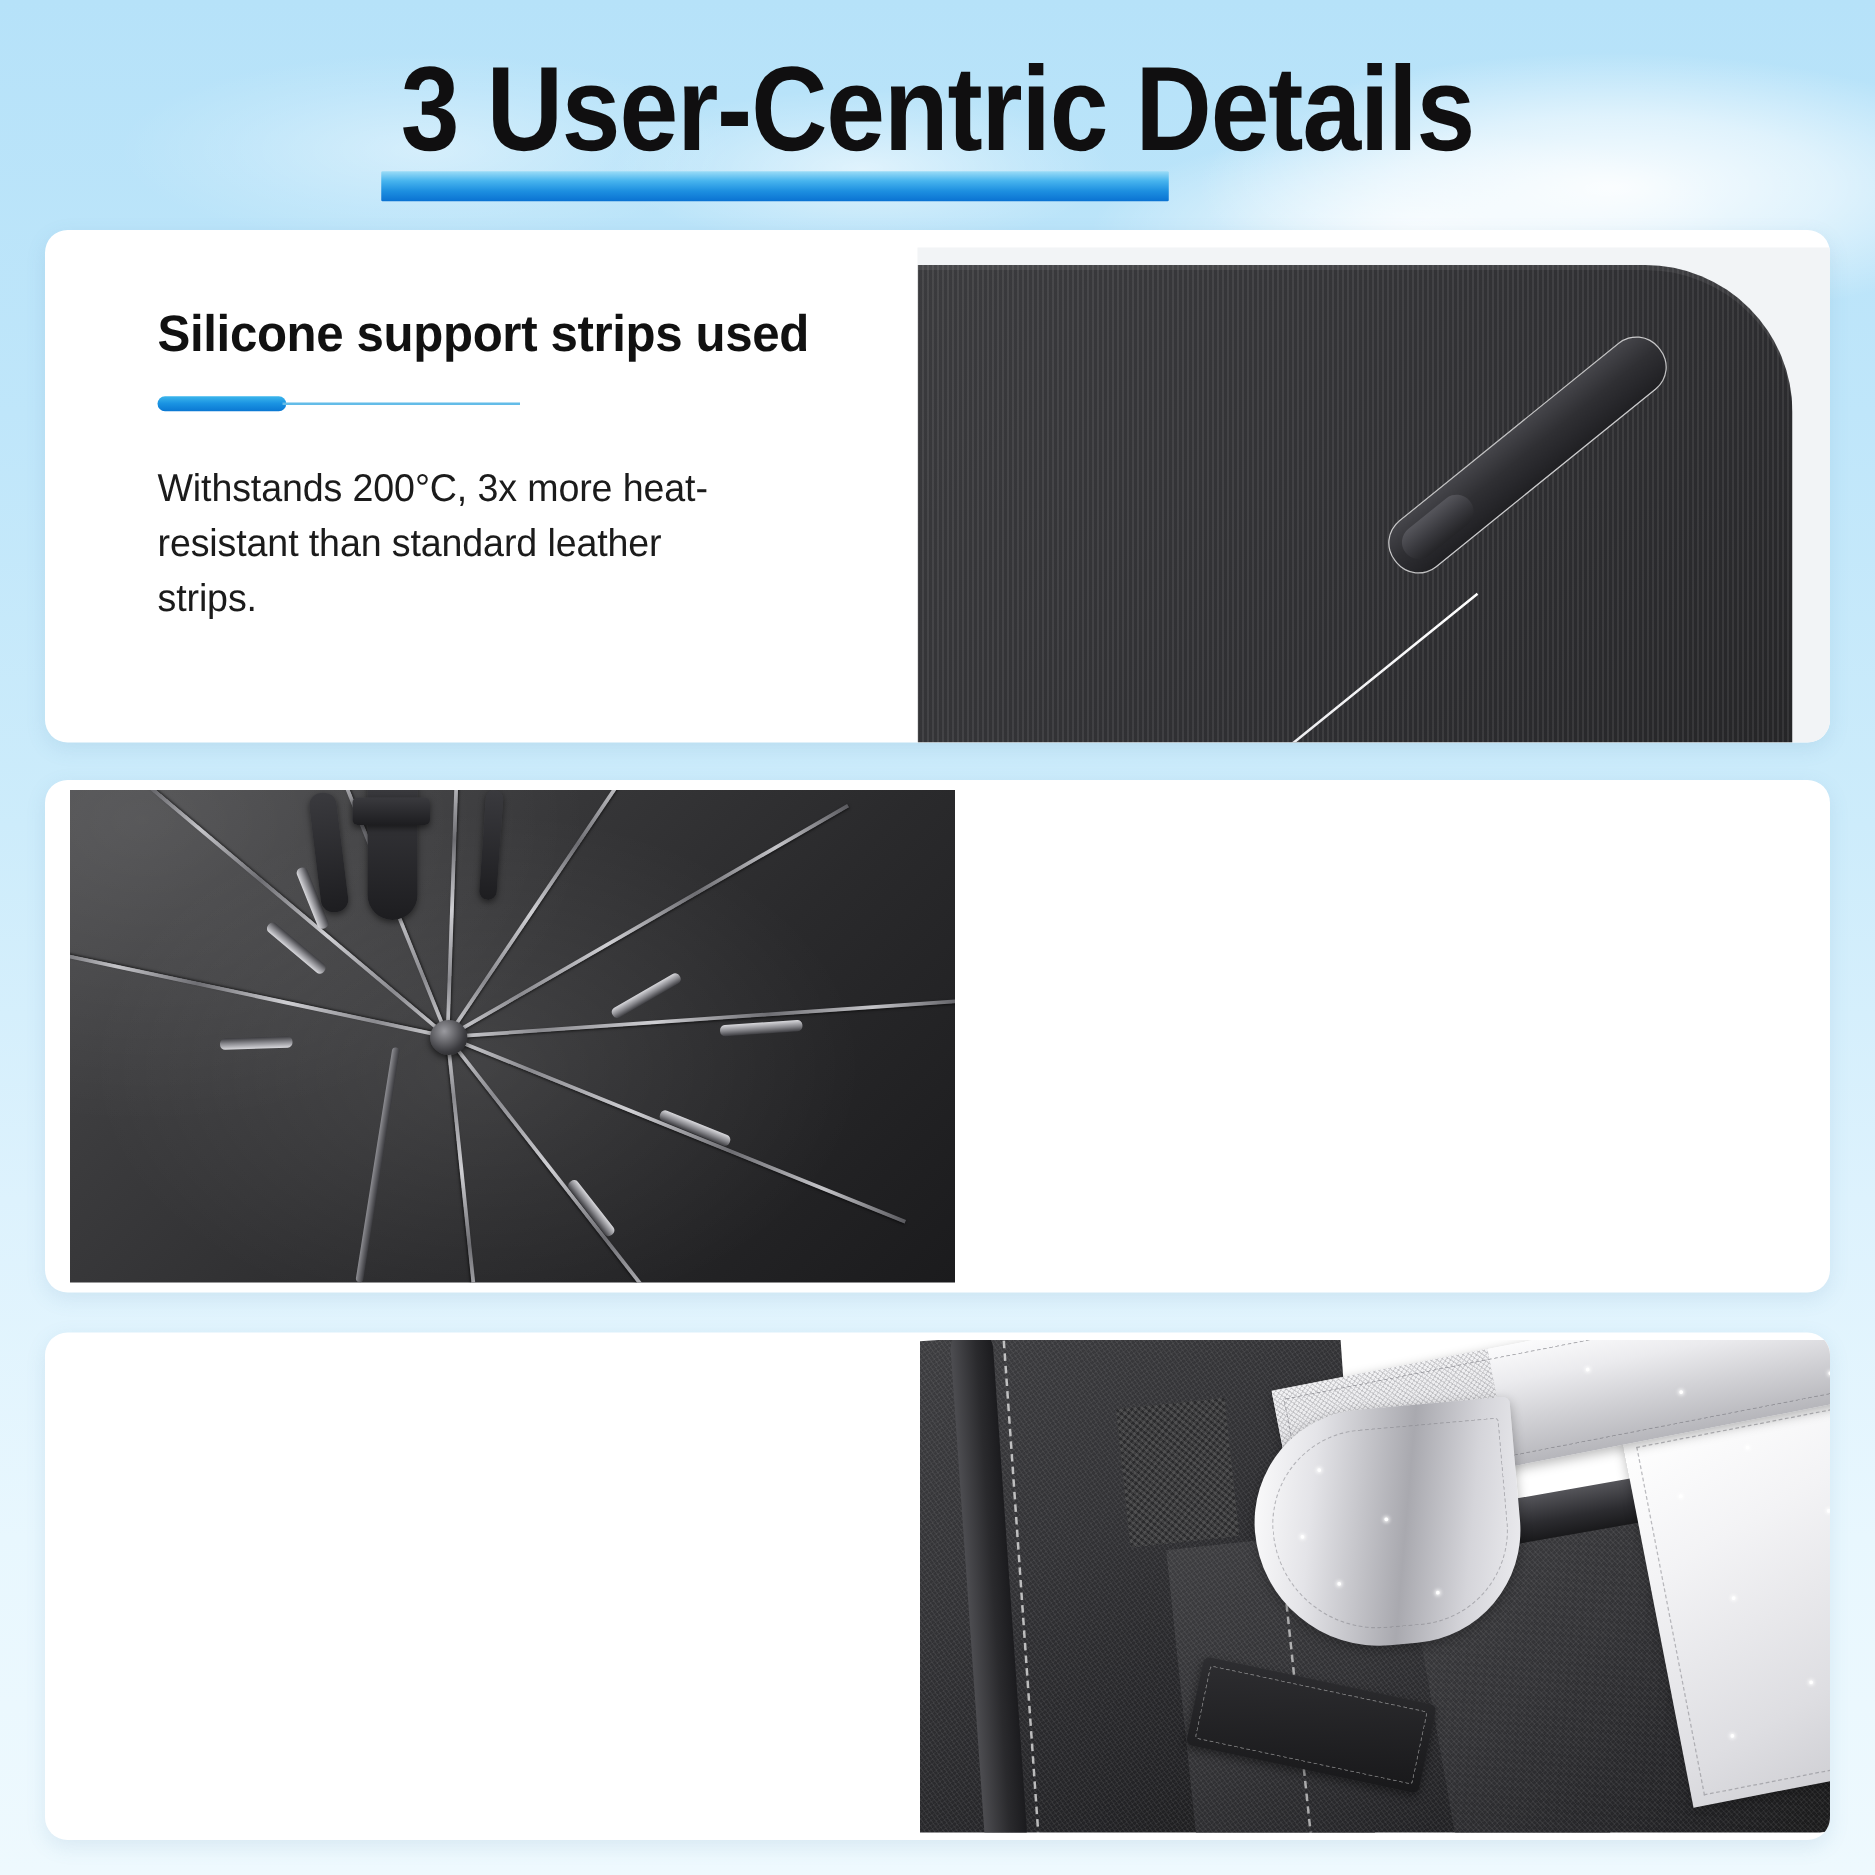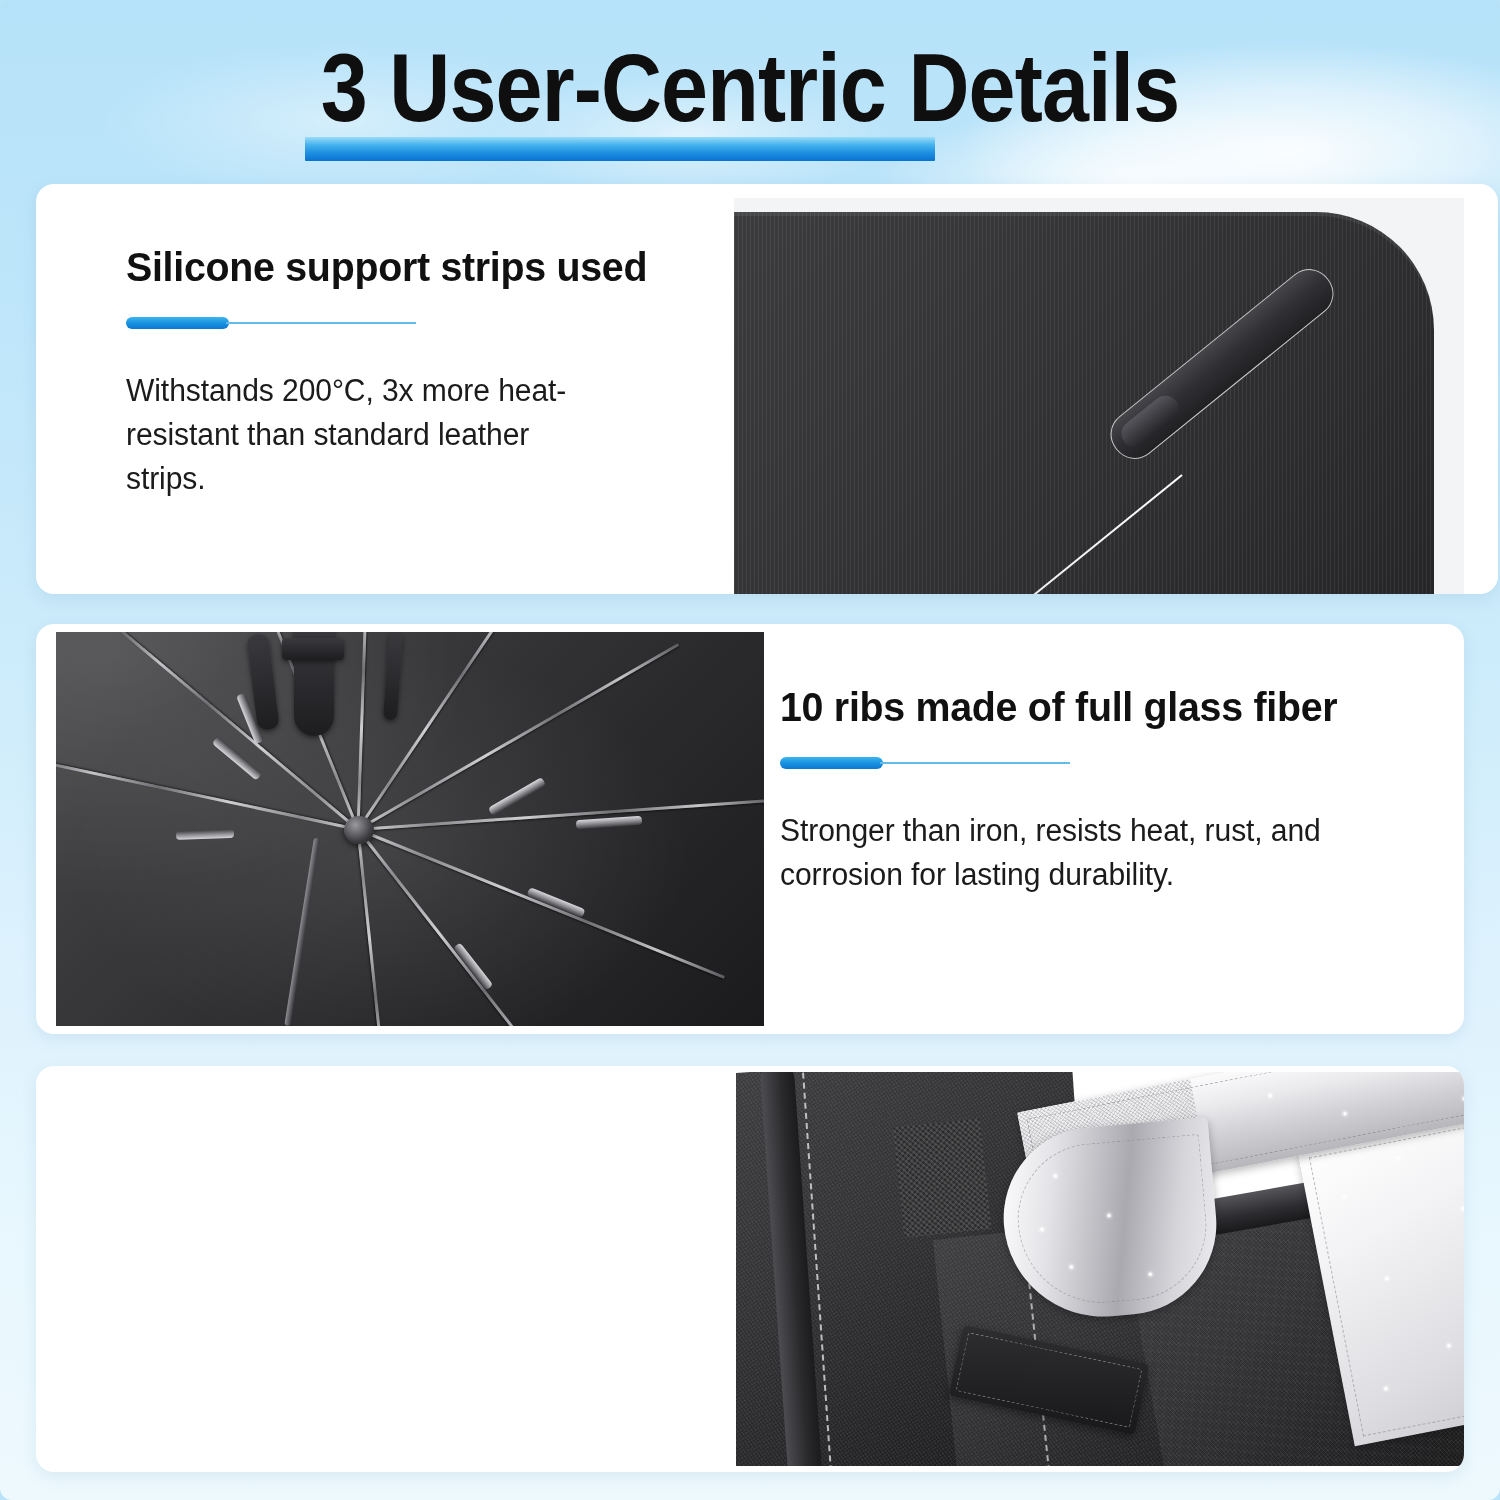--- a/index.html
+++ b/index.html
@@ -10,21 +10,20 @@
   }
   #page{
     position:relative;width:1500px;height:1500px;
     background:
       radial-gradient(ellipse 460px 150px at 1290px 150px, rgba(255,255,255,.92) 0%, rgba(255,255,255,.55) 38%, rgba(255,255,255,0) 72%),
       radial-gradient(ellipse 330px 105px at 1130px 185px, rgba(255,255,255,.80) 0%, rgba(255,255,255,.35) 45%, rgba(255,255,255,0) 78%),
       radial-gradient(ellipse 250px 80px at 690px 135px, rgba(255,255,255,.55) 0%, rgba(255,255,255,.18) 50%, rgba(255,255,255,0) 80%),
       radial-gradient(ellipse 300px 95px at 340px 120px, rgba(255,255,255,.40) 0%, rgba(255,255,255,.12) 52%, rgba(255,255,255,0) 82%),
       linear-gradient(180deg,#b6e2f9 0%, #bfe6fa 22%, #cdecfb 44%, #ddf2fd 64%, #e8f7fe 82%, #eef9fe 100%);
     overflow:hidden;
-    border-radius:12px;
   }
 
   
   #title-wrap{position:absolute;left:0;top:28px;width:1500px;height:120px;}
   #title-underline{
     position:absolute;left:305px;top:109px;width:630px;height:24px;
     background:linear-gradient(180deg,#9bdcf7 0%,#47b4ee 32%,#1d8fe0 66%,#0a72d2 100%);
     border-radius:1px;
   }
   #title-text{
@@ -35,21 +34,21 @@
     transform:scaleX(0.88);transform-origin:50% 50%;
     white-space:nowrap;
   }
 
   
   .card{
     position:absolute;background:#ffffff;border-radius:18px;
     box-shadow:0 5px 16px rgba(80,130,170,.13);
     overflow:hidden;
   }
-  #card-1{left:36px;top:184px;width:1428px;height:410px;padding-left:34px;}
+  #card-1{left:36px;top:184px;width:1428px;height:410px;}
   #card-2{left:36px;top:624px;width:1428px;height:410px;}
   #card-3{left:36px;top:1066px;width:1428px;height:406px;}
 
   .card-text{position:absolute;}
   .headline{
     font-size:41px;font-weight:bold;color:#111;letter-spacing:-0.3px;
     white-space:nowrap;transform:scaleX(0.96);transform-origin:0 50%;
   }
   .divider{position:relative;height:12px;margin-top:26px;}
   .divider .thick{
@@ -244,28 +243,20 @@
 
       <div id="p2-shaft"></div>
       <div id="p2-hub"></div>
 
       <div class="p2-handle" style="left:196px;top:2px;width:22px;height:96px;transform:rotate(-7deg);"></div>
       <div class="p2-handle" style="left:238px;top:-6px;width:40px;height:110px;border-radius:0 0 22px 22px;"></div>
       <div class="p2-handle" style="left:226px;top:6px;width:62px;height:22px;border-radius:4px;"></div>
       <div class="p2-handle" style="left:330px;top:0px;width:14px;height:88px;transform:rotate(4deg);"></div>
     </div>
 
-    <div class="card-text" style="left:744px;top:60px;width:620px;">
-      <div class="headline">10 ribs made of full glass fiber</div>
-      <div class="divider">
-        <div class="thick"></div>
-        <div class="thin"></div>
-      </div>
-      <div class="body-text" style="width:610px;">Stronger than iron, resists heat, rust, and corrosion for lasting durability.</div>
-    </div>
   </div>
 
   <div class="card" id="card-3">
 
 
     <div class="photo" id="photo-3">
       <div class="p3-panel" id="p3-left"></div>
       <div id="p3-left-bevel"></div>
       <div id="p3-leftstitch"></div>
 

